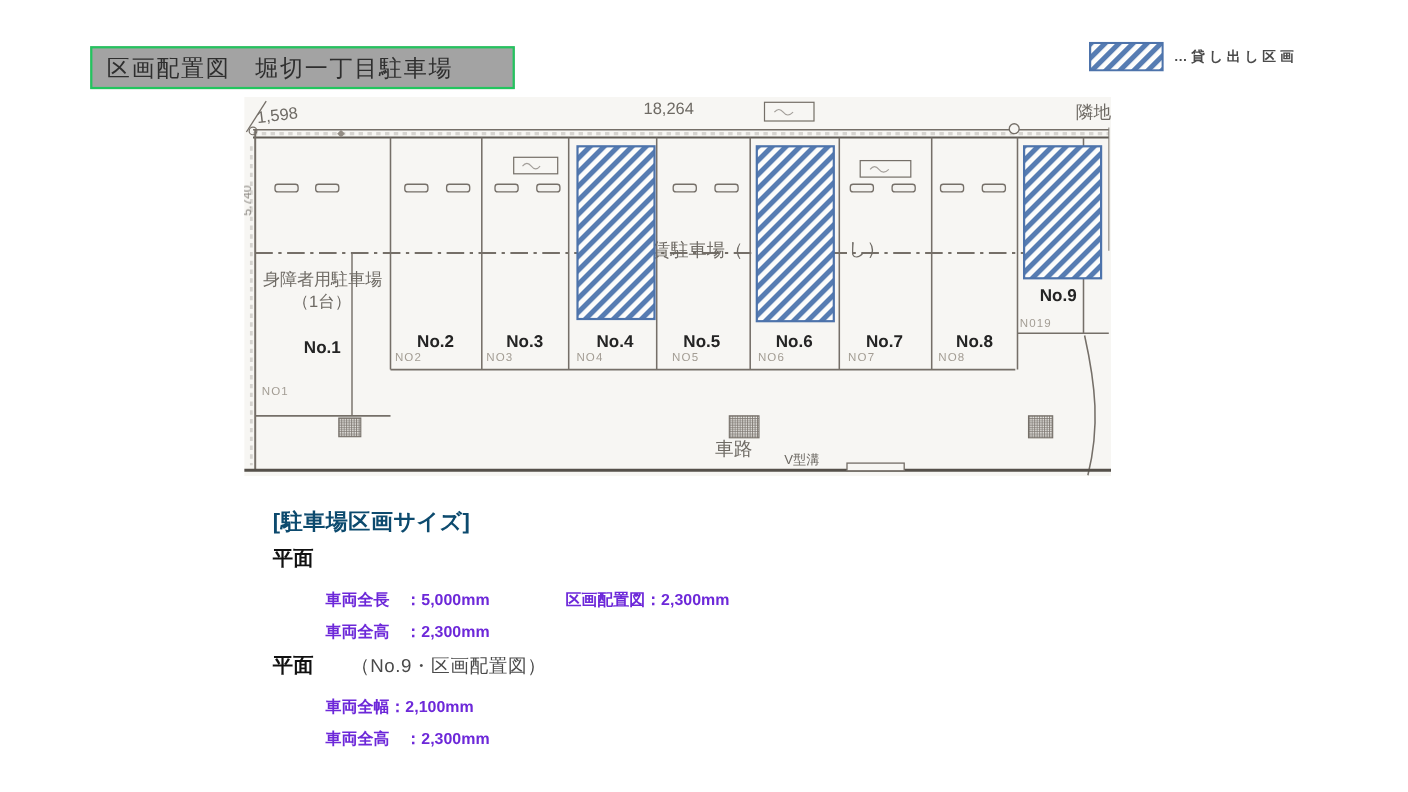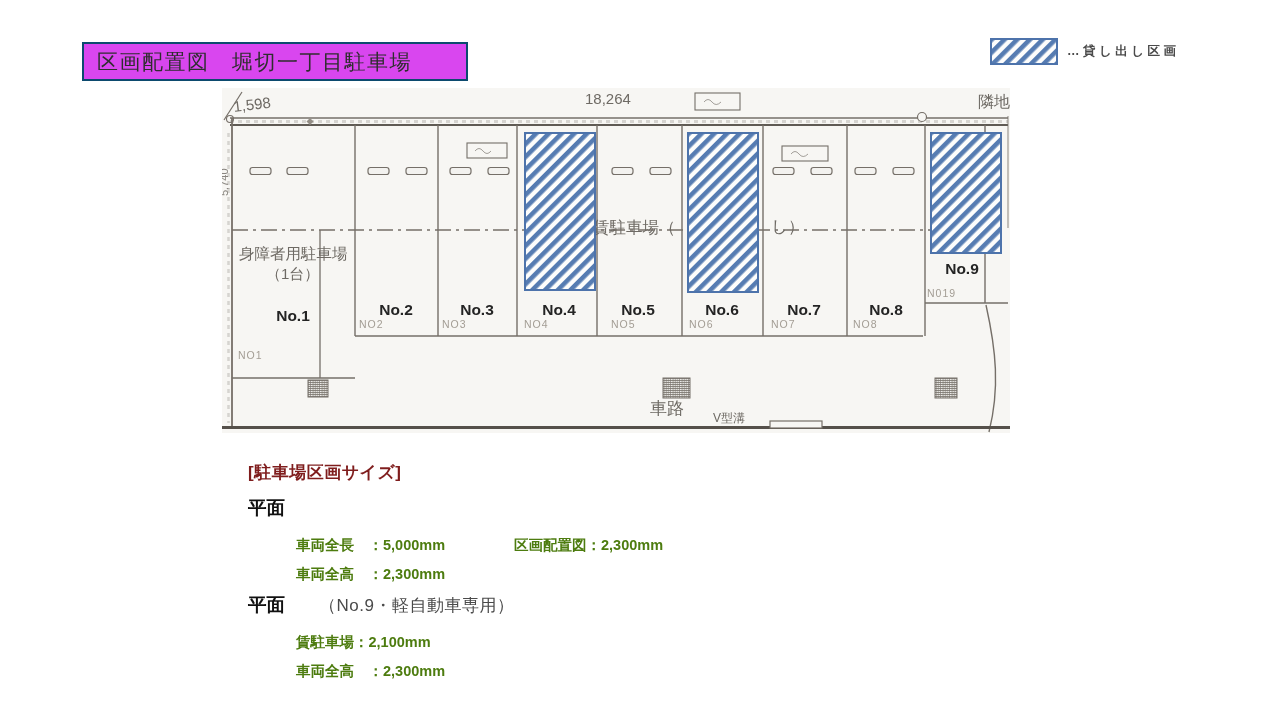--- a/index.html
+++ b/index.html
@@ -2,42 +2,42 @@
 <html><head>
 <meta charset="utf-8">
 <style>
   * { margin:0; padding:0; box-sizing:border-box; }
   html,body { width:1280px; height:720px; background:#ffffff; overflow:hidden;
     font-family:"Liberation Sans","DejaVu Sans",sans-serif; }
   .abs { position:absolute; }
 
   
   .title-box { left:82px; top:42px; width:386px; height:39px;
-    border:2px solid #0c4a6e; display:flex; align-items:center; padding-left:13px;
-    font-size:21px; letter-spacing:1.5px; color:#2e2e2e; background:#d946ef; }
+    border:2px solid #22c55e; display:flex; align-items:center; padding-left:13px;
+    font-size:21px; letter-spacing:1.5px; color:#2e2e2e; background:#a3a3a3; }
 
   
   .legend { left:990px; top:38px; display:flex; align-items:center; }
   .legend-label { margin-left:9px; font-size:12.5px; font-weight:600;
     letter-spacing:3.5px; color:#4a4a4a; white-space:nowrap; }
 
   
   .map-wrap { left:222px; top:88px; width:788px; height:345px; }
   svg text { font-family:"Liberation Sans","DejaVu Sans",sans-serif; }
   .scan { filter: blur(0.3px); }
   .scan-txt { fill:#6e6a64; }
   .scan-no { fill:#a39d94; font-size:10.5px; letter-spacing:1px; }
   .space-label { font-size:15.5px; font-weight:600; fill:#242424; }
 
   
-  .specs-heading { left:248px; top:461px; font-size:17px; font-weight:700; color:#7f1d1d; letter-spacing:0.5px; }
+  .specs-heading { left:248px; top:461px; font-size:20px; font-weight:700; color:#0c4a6e; letter-spacing:0.5px; }
   .sec-title { font-size:18.5px; font-weight:700; color:#111; }
   .sec-title-row { display:flex; align-items:flex-end; }
   .sec-sub { margin-left:34px; font-size:17px; font-weight:400; color:#4a4a4a; letter-spacing:0.5px; }
-  .spec-row { left:296px; display:flex; font-size:14.5px; font-weight:700; color:#4d7c0f; white-space:pre; }
+  .spec-row { left:296px; display:flex; font-size:14.5px; font-weight:700; color:#6d28d9; white-space:pre; }
   .spec-col1 { width:218px; }
 </style>
 </head>
 <body>
 
 <svg width="0" height="0" style="position:absolute" aria-hidden="true">
   <defs>
     <pattern id="hatch" width="9" height="9" patternUnits="userSpaceOnUse" patternTransform="rotate(45)">
       <rect width="9" height="9" fill="#fdfdfc"></rect>
       <rect width="4.6" height="9" fill="#567cb2"></rect>
@@ -173,20 +173,20 @@
 <div class="abs spec-row" style="top:536px;">
   <span class="spec-col1">車両全長　：5,000mm</span>
   <span>区画配置図：2,300mm</span>
 </div>
 <div class="abs spec-row" style="top:565px;">
   <span class="spec-col1">車両全高　：2,300mm</span>
 </div>
 
 <div class="abs sec-title-row" style="left:248px; top:592px;">
   <span class="sec-title">平面</span>
-  <span class="sec-sub">（No.9・軽自動車専用）</span>
+  <span class="sec-sub">（No.9・区画配置図）</span>
 </div>
 <div class="abs spec-row" style="top:633px;">
-  <span>賃駐車場：2,100mm</span>
+  <span>車両全幅：2,100mm</span>
 </div>
 <div class="abs spec-row" style="top:662px;">
   <span class="spec-col1">車両全高　：2,300mm</span>
 </div>
 
 </body></html>

